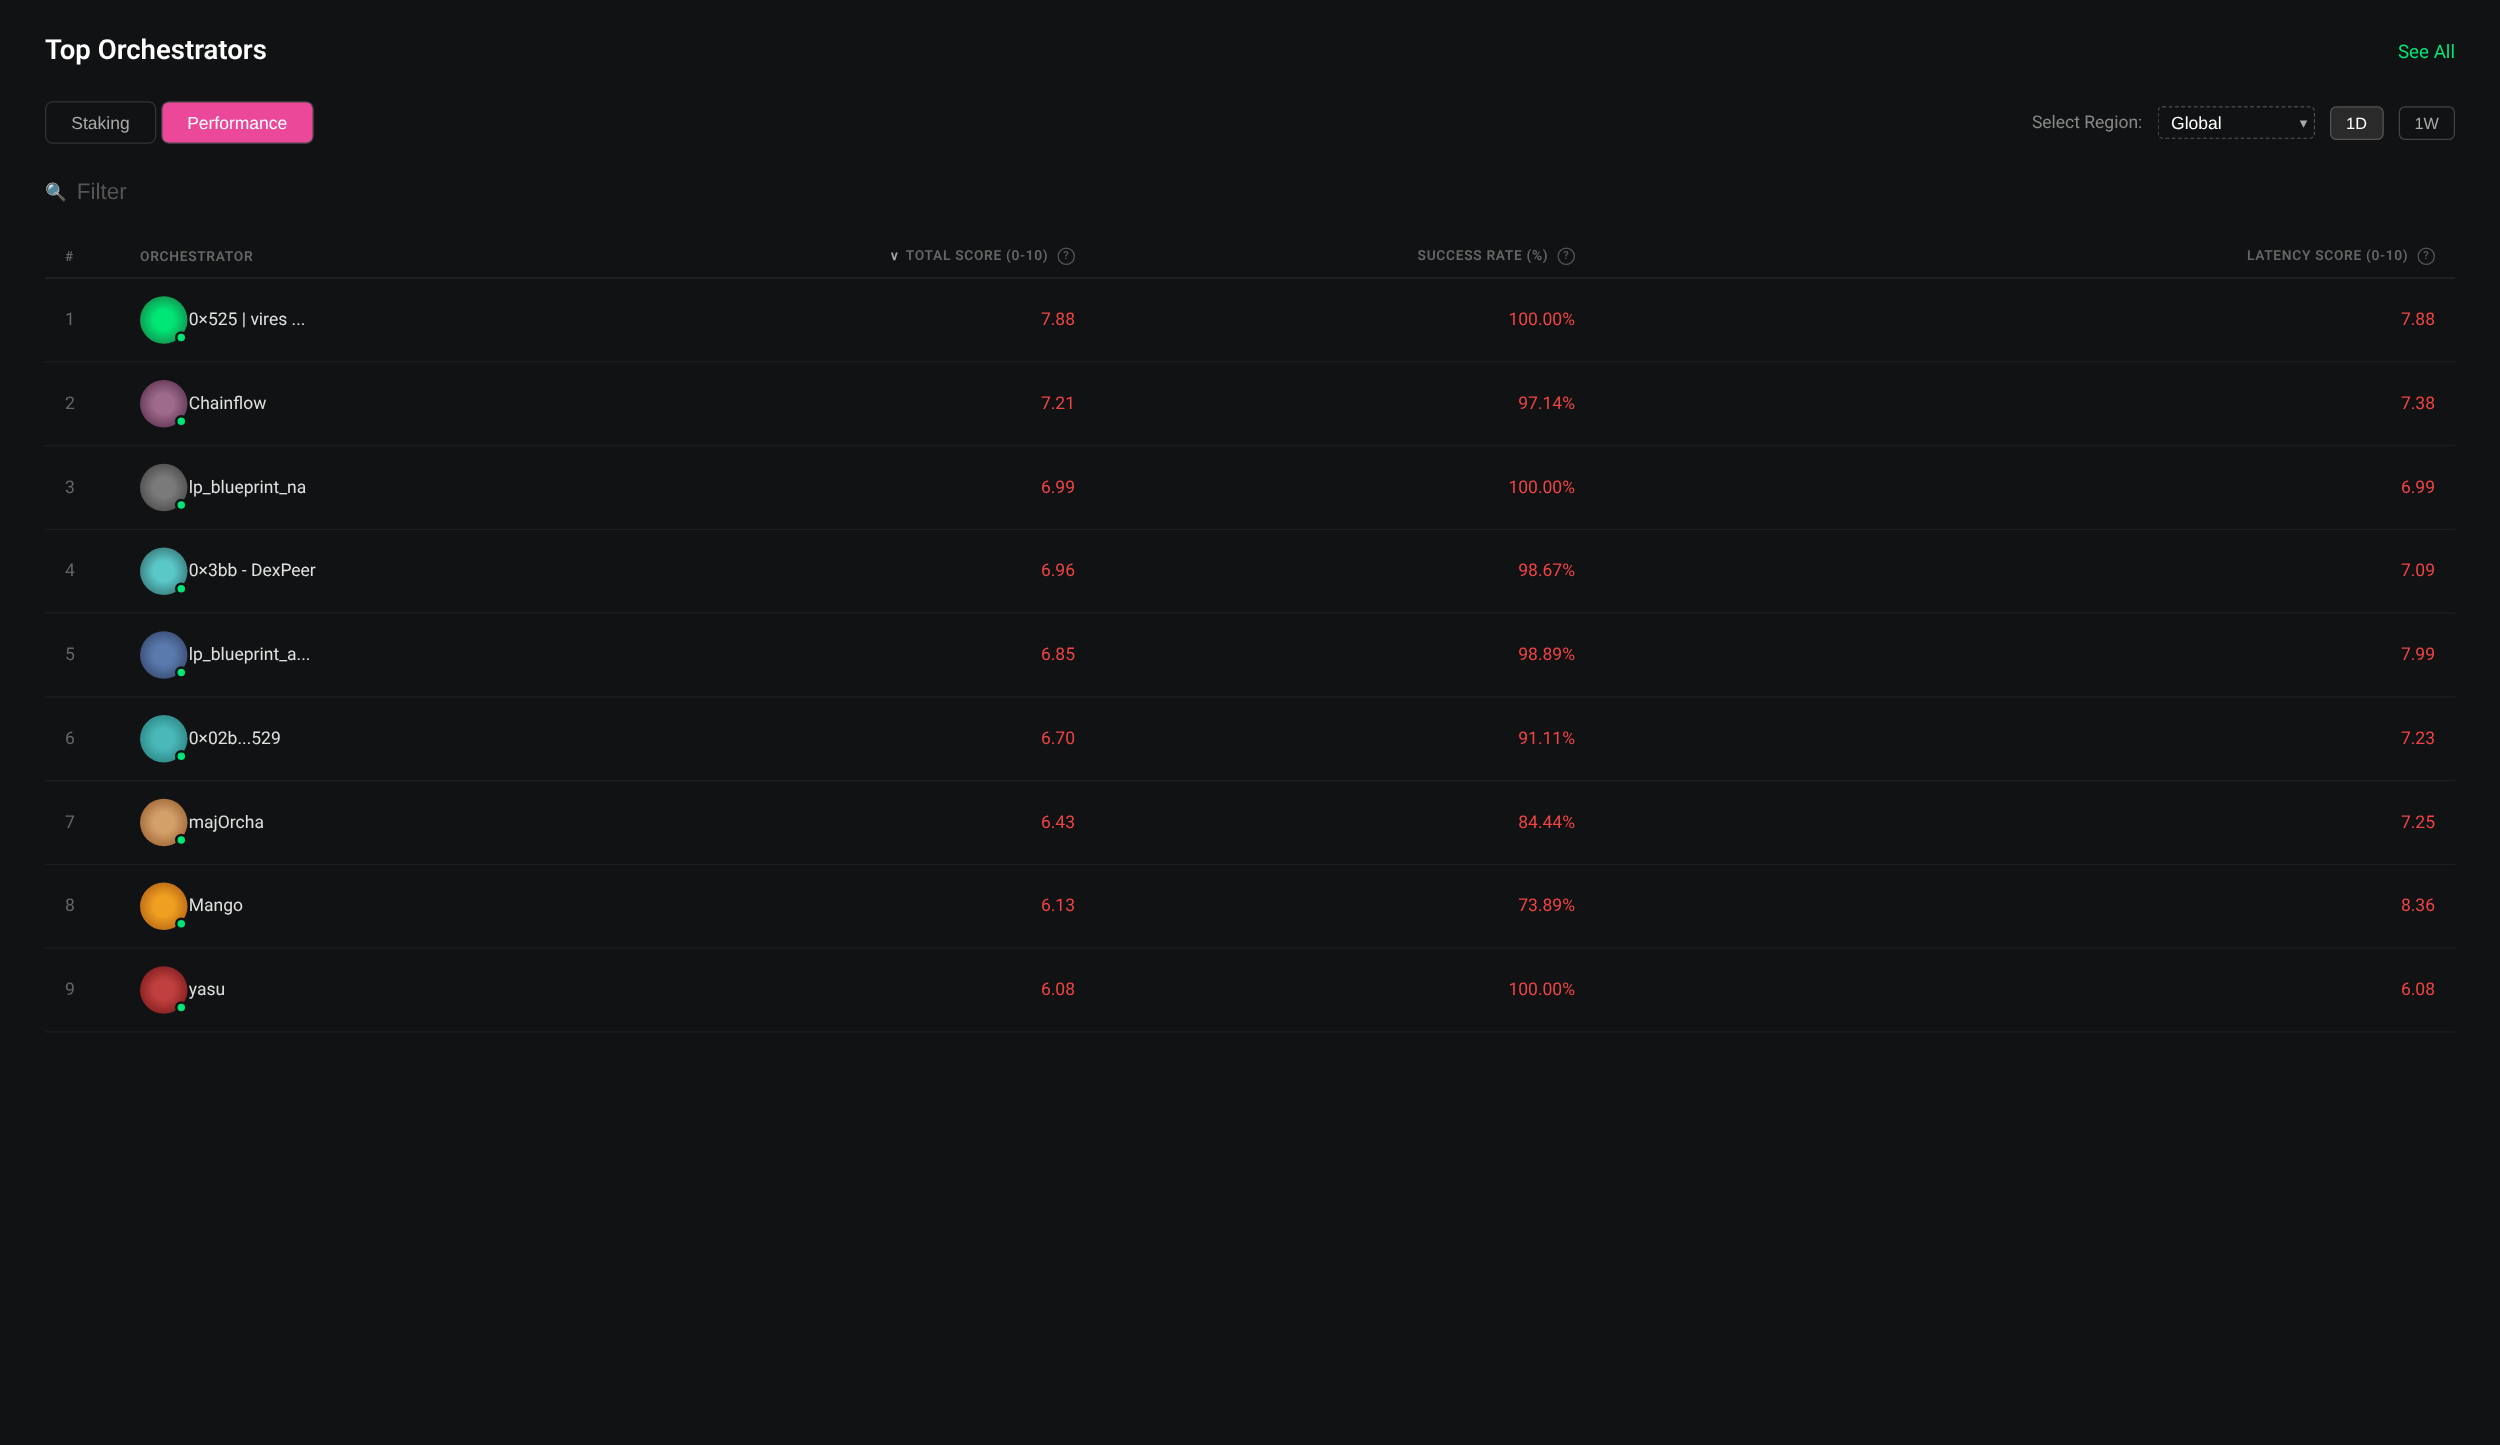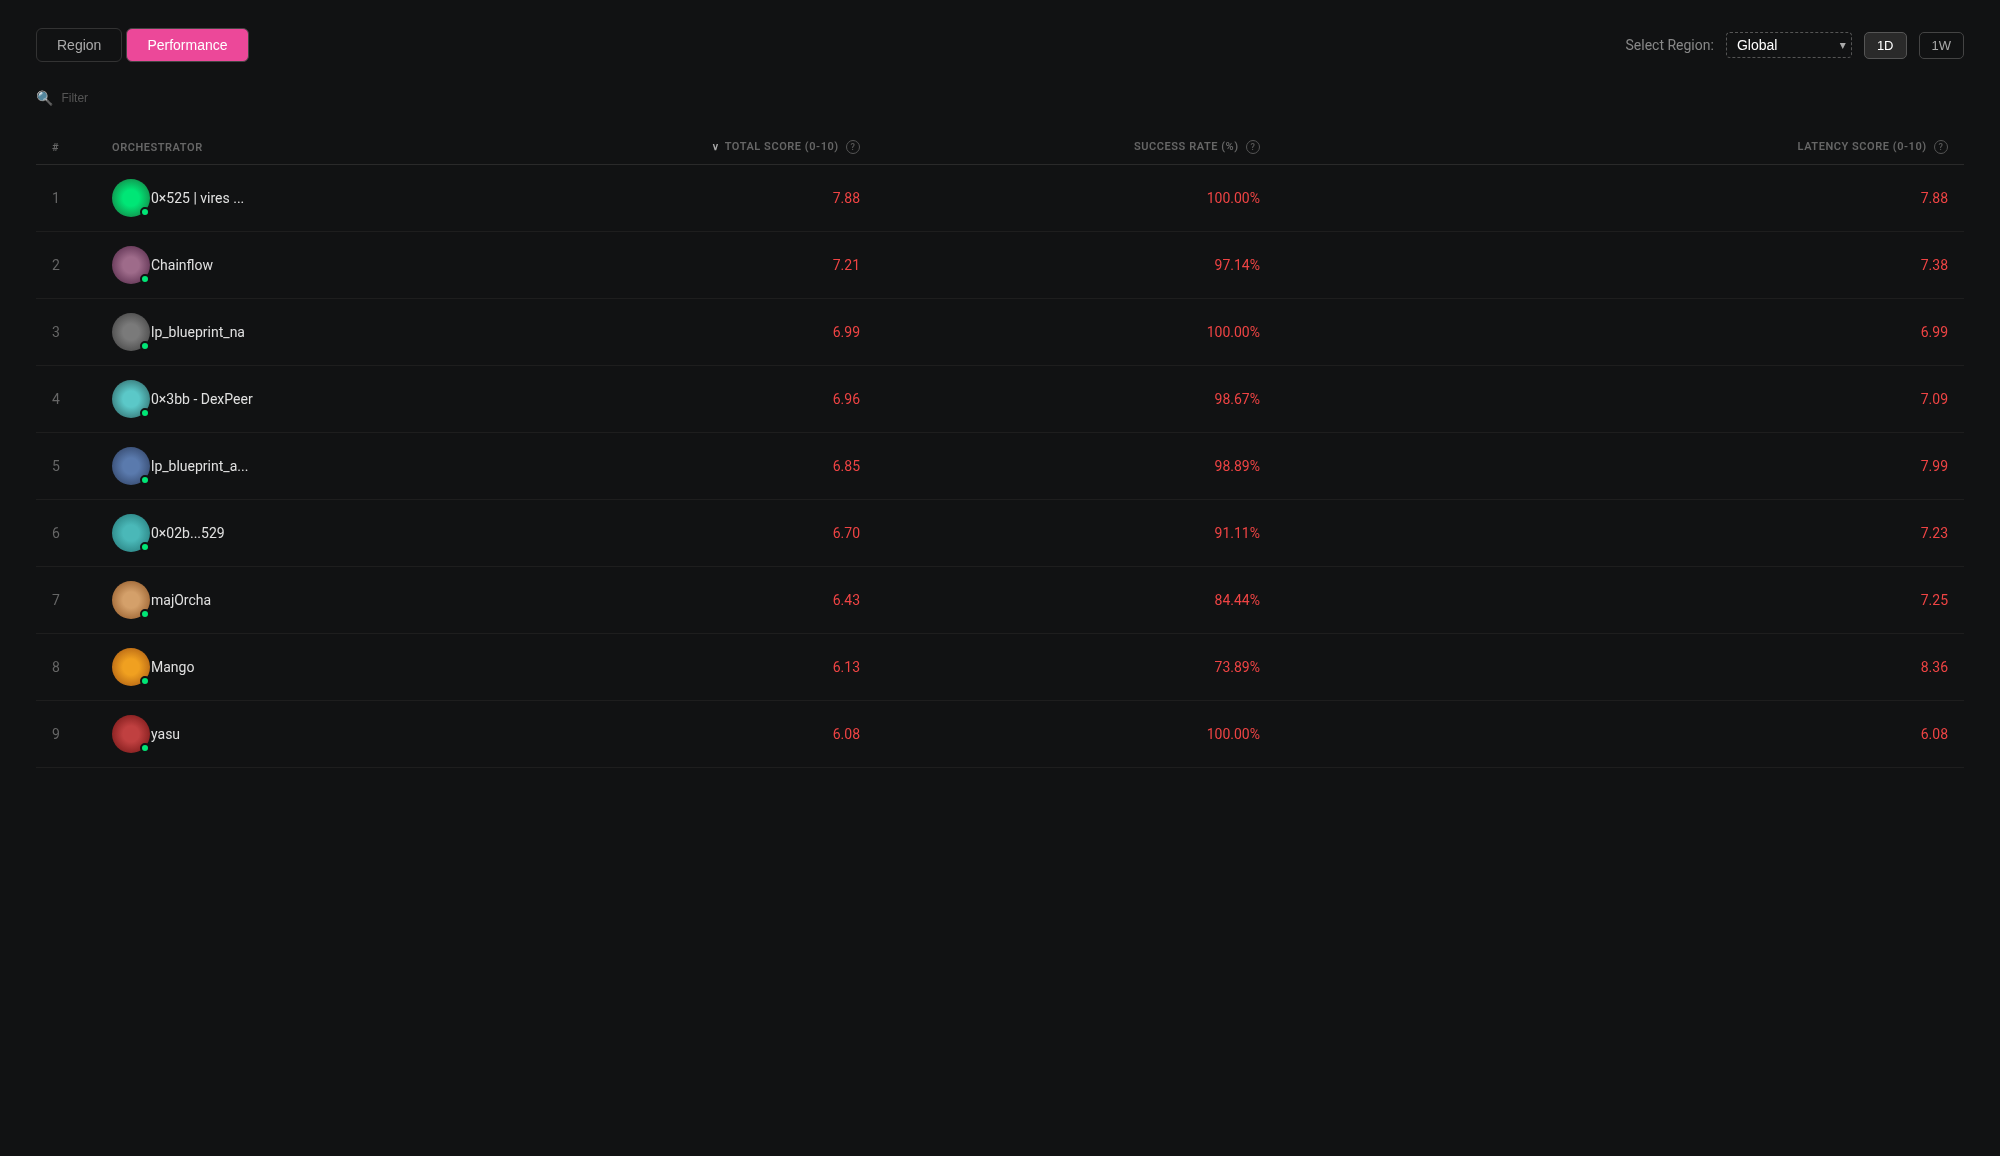--- a/index.html
+++ b/index.html
@@ -134,21 +134,21 @@
 
     .filter-icon {
       color: #666;
       font-size: 14px;
     }
 
     .filter-input {
       background: transparent;
       border: none;
       color: #aaa;
-      font-size: 12px;
+      font-size: 18px;
       outline: none;
       width: 200px;
     }
 
     .filter-input::placeholder {
       color: #555;
     }
 
     table {
       width: 100%;
@@ -272,24 +272,28 @@
     .col-orch { width: 480px; }
     .col-score { width: 300px; text-align: right; }
     .col-success { width: 400px; text-align: right; }
     .col-latency { width: auto; text-align: right; }
   </style>
 </head>
 <body>
 
 <div class="container">
 
+  <div class="header-row">
+    <h1 class="page-title">Top Orchestrators</h1>
+    <a class="see-all-link">See All</a>
+  </div>
 
   <div class="controls-row">
     <div class="tab-group">
-      <button class="tab-btn">Region</button>
+      <button class="tab-btn">Staking</button>
       <button class="tab-btn active">Performance</button>
     </div>
 
     <div class="right-controls">
       <span class="select-region-label">Select Region:</span>
       <div class="region-wrapper">
         <select class="region-select">
           <option>Global</option>
           <option>North America</option>
           <option>Europe</option>

